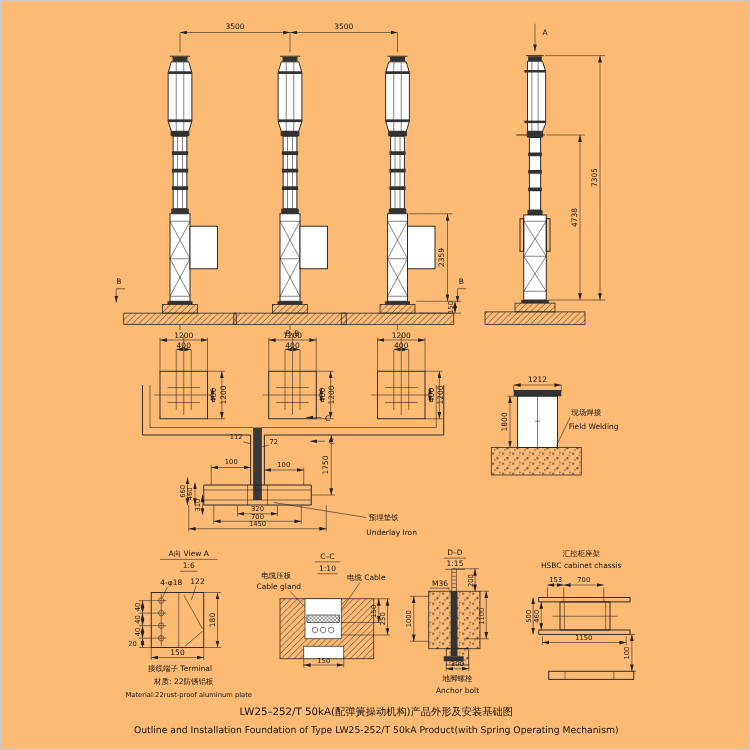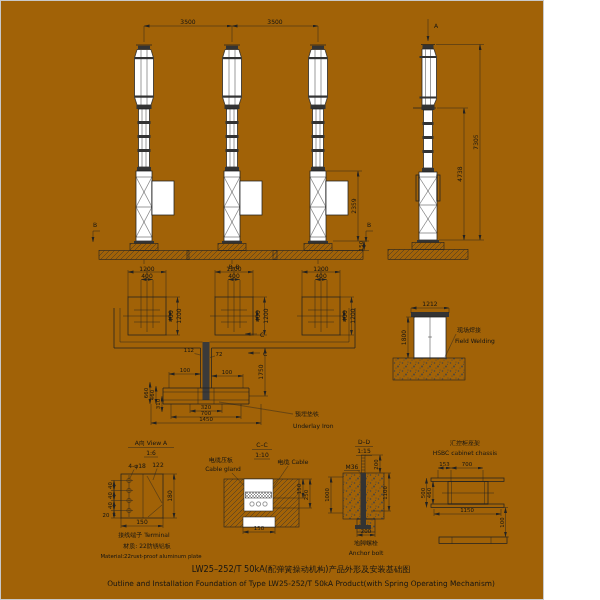--- a/index.html
+++ b/index.html
@@ -1,16 +1,16 @@
 <!DOCTYPE html>
 <html><head>
 <meta charset="utf-8">
 <style>
   html,body{margin:0;padding:0;background:#fff;}
-  #stage{width:544px;height:600px;position:relative;background:#a16207;border:1px solid #c9c9c9;box-sizing:border-box;}
+  #stage{width:600px;height:600px;position:relative;background:#fdba74;border:1px solid #c9c9c9;box-sizing:border-box;}
   svg{display:block;}
   svg text{font-family:"DejaVu Sans",sans-serif;fill:#141414;}
   .t{font-size:6px;}
   .ts{font-size:5.4px;}
   .tb{font-size:8.2px;}
   .te{font-size:7.4px;}
   .ln{stroke:#222;stroke-width:.75;fill:none;}
   .lw{stroke:#222;stroke-width:.75;fill:#fff;}
   .thin{stroke:#222;stroke-width:.45;fill:none;}
   .dim{stroke:#222;stroke-width:.45;fill:none;marker-start:url(#arr);marker-end:url(#arr);}

